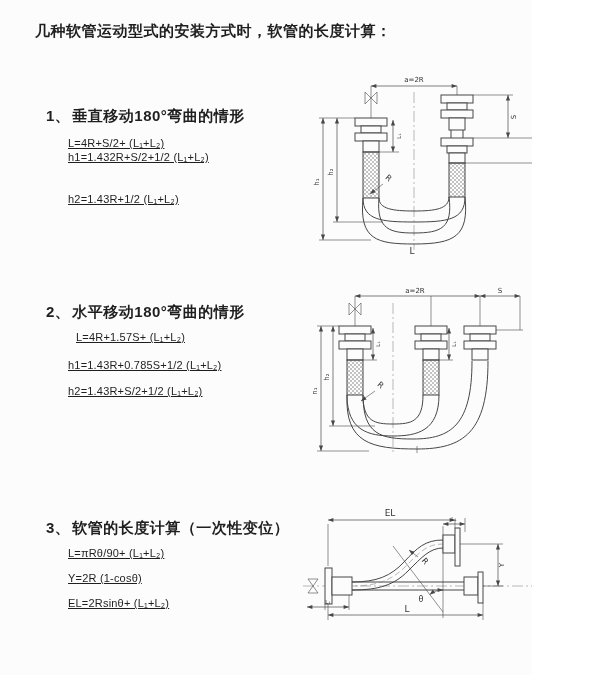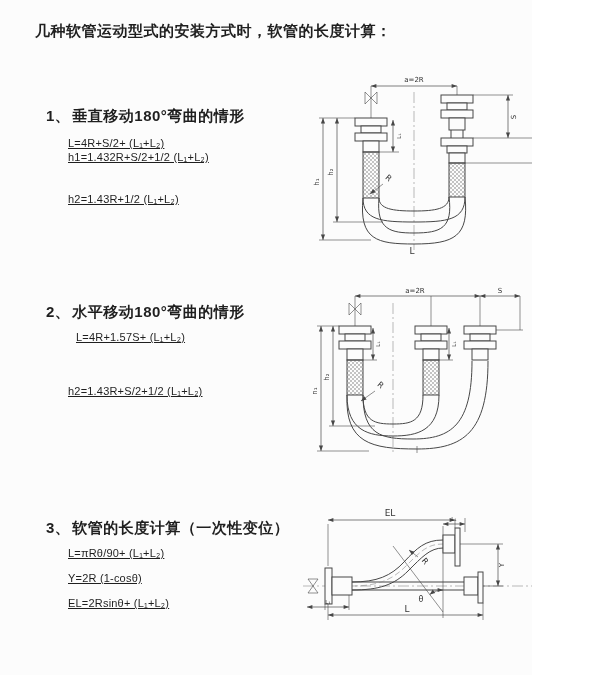--- a/index.html
+++ b/index.html
@@ -36,20 +36,21 @@
     <span class="idx">1、</span><span>垂直移动180°弯曲的情形</span>
   </div>
   <div class="formula" style="left:68px;top:137px;">L=4R+S/2+ (L₁+L₂)</div>
   <div class="formula" style="left:68px;top:151px;">h1=1.432R+S/2+1/2 (L₁+L₂)</div>
   <div class="formula" style="left:68px;top:193px;">h2=1.43R+1/2 (L₁+L₂)</div>
 
   <div class="sec-head" style="left:46px;top:303px;">
     <span class="idx">2、</span><span>水平移动180°弯曲的情形</span>
   </div>
   <div class="formula" style="left:76px;top:331px;">L=4R+1.57S+ (L₁+L₂)</div>
+  <div class="formula" style="left:68px;top:359px;">h1=1.43R+0.785S+1/2 (L₁+L₂)</div>
   <div class="formula" style="left:68px;top:385px;">h2=1.43R+S/2+1/2 (L₁+L₂)</div>
 
   <div class="sec-head" style="left:46px;top:519px;">
     <span class="idx">3、</span><span>软管的长度计算（一次性变位）</span>
   </div>
   <div class="formula" style="left:68px;top:547px;">L=πRθ/90+ (L₁+L₂)</div>
   <div class="formula" style="left:68px;top:572px;">Y=2R (1-cosθ)</div>
   <div class="formula" style="left:68px;top:597px;">EL=2Rsinθ+ (L₁+L₂)</div>
 
   <svg class="diag" style="left:313px;top:70px;" width="235" height="188" viewBox="0 0 235 188">

